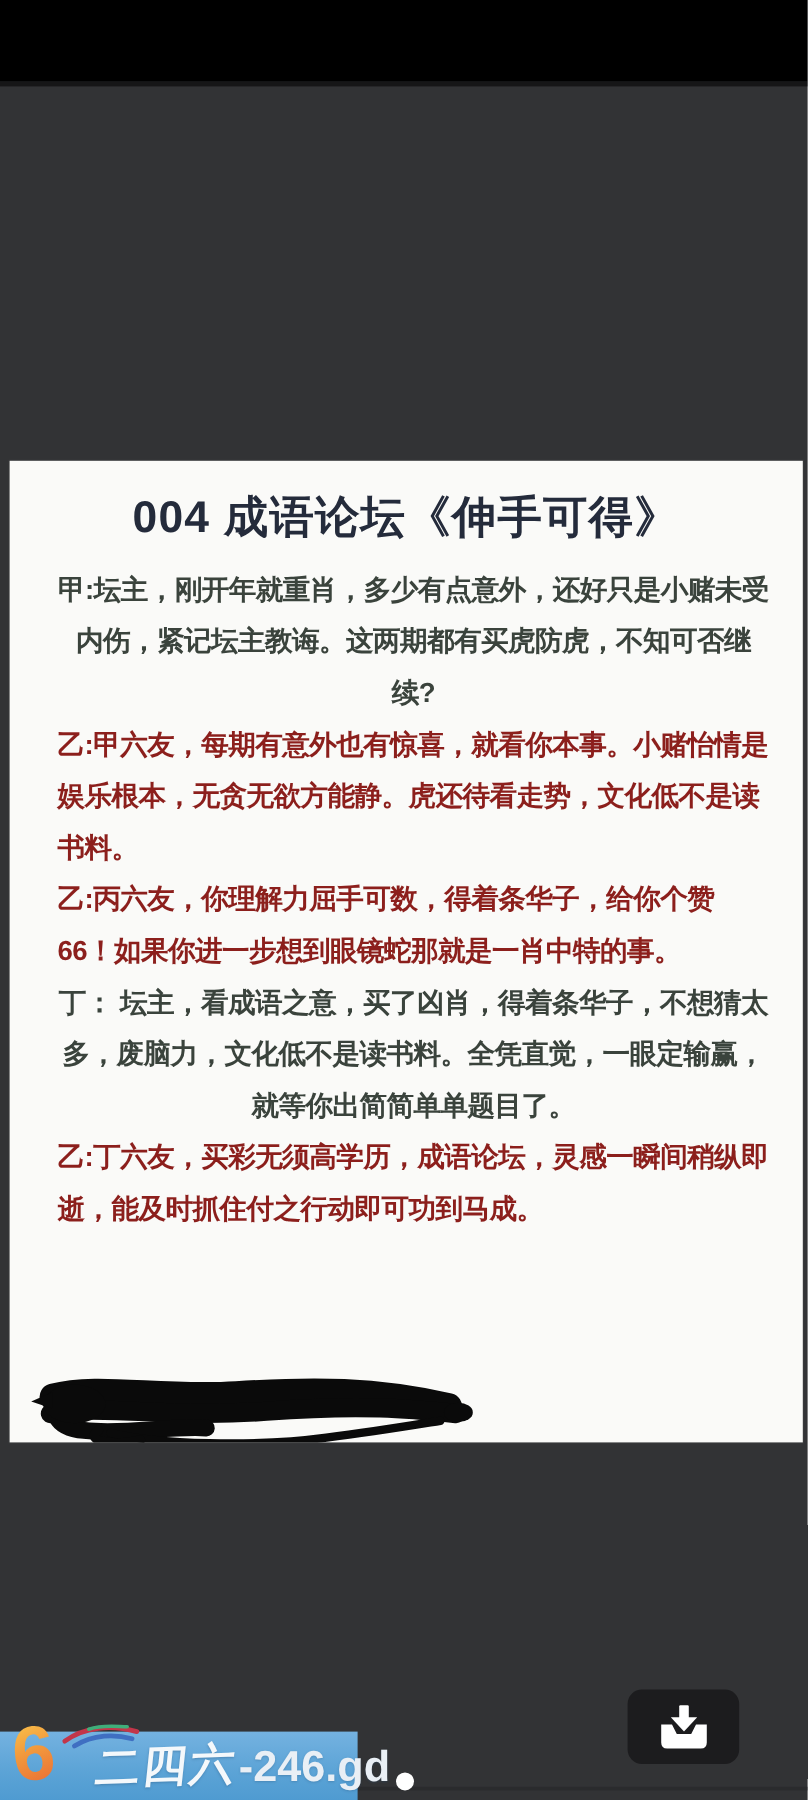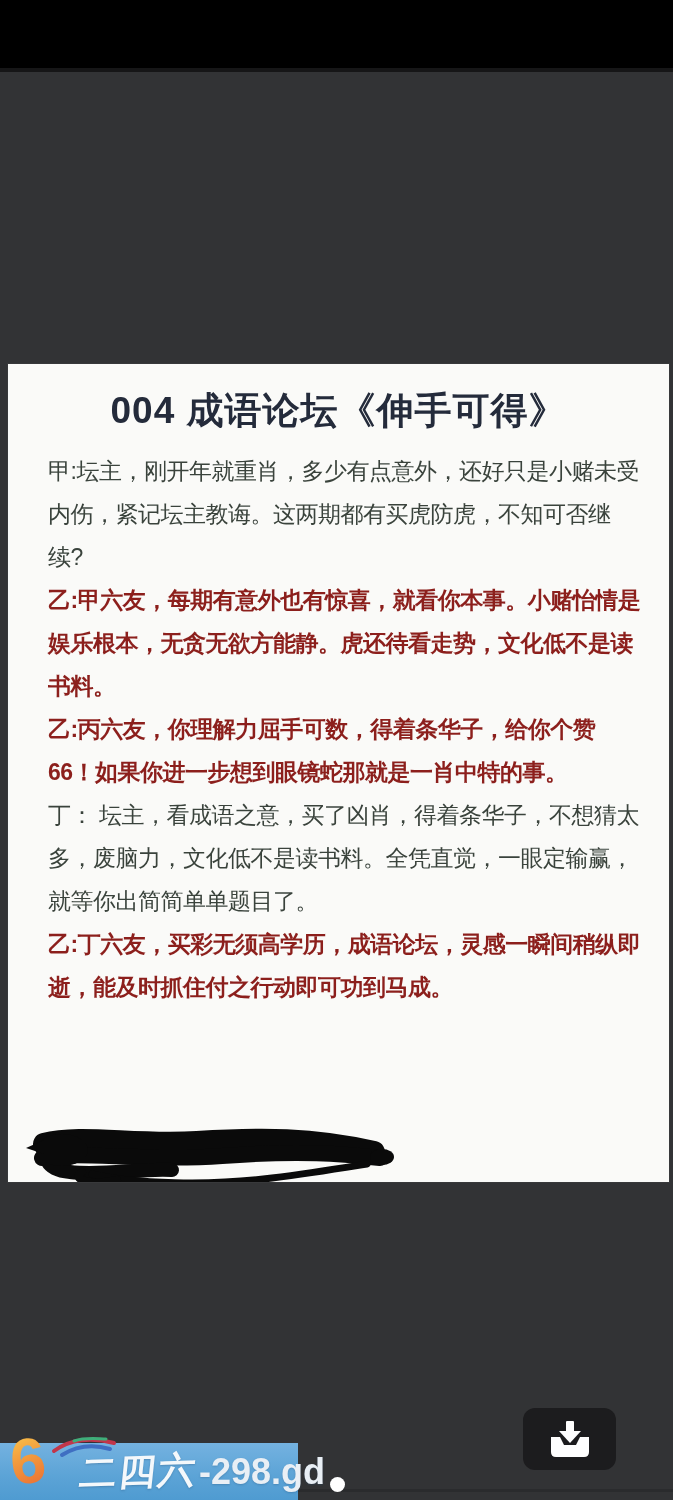--- a/index.html
+++ b/index.html
@@ -7,36 +7,36 @@
     width:673px;height:1500px;position:relative;overflow:hidden;
     background:#323335;
     font-family:"Liberation Sans","DejaVu Sans",sans-serif;
   }
   
   .top-bar{position:absolute;left:0;top:0;width:673px;height:68px;background:#000;}
   .top-bar-edge{position:absolute;left:0;top:68px;width:673px;height:4px;background:#161617;}
 
   
   .doc-page{
-    position:absolute;left:8px;top:364px;width:661px;height:818px;
+    position:absolute;left:8px;top:384px;width:661px;height:818px;
     background:#fafaf8;overflow:hidden;
     box-shadow:0 0 0 1px rgba(255,255,255,0.03);
   }
   .doc-title{
     margin:22px 0 0 0;text-align:center;
     font-size:37px;font-weight:700;letter-spacing:1px;
     color:#242b3b;
   }
   .doc-body{
     margin-top:14px;padding:0 28px 0 40px;
     font-size:23px;line-height:43px;letter-spacing:-0.5px;
     text-align:left;
   }
   .doc-body p{margin:0;padding:0;}
-  .tone-dark{color:#3a433c;font-weight:400;}
+  .tone-dark{color:#3a433c;font-weight:700;text-align:center;}
   .tone-red{color:#8c1f1c;font-weight:700;}
 
   .scribble{position:absolute;left:14px;top:764px;}
 
   
   .bottom-divider{position:absolute;left:0;top:1489px;width:673px;height:3px;background:#2a2b2d;}
   .download-btn{
     position:absolute;left:523px;top:1408px;width:93px;height:62px;
     background:#1c1c1e;border-radius:12px;border:none;
     display:flex;align-items:center;justify-content:center;cursor:pointer;
@@ -129,15 +129,15 @@
     <svg class="wm-brush" width="70" height="26" viewBox="0 0 70 26">
       <g fill="none" stroke-linecap="round" stroke-width="4">
         <path d="M6 18 C 22 6, 44 4, 66 10" stroke="#c2364a"></path>
         <path d="M14 22 C 30 12, 48 12, 62 16" stroke="#3f6fc2"></path>
         <path d="M26 8 C 38 4, 50 6, 58 6" stroke="#3fae7a" stroke-width="3"></path>
       </g>
     </svg>
   </div>
   <div class="wm-text">
     <span class="wm-site">二四六</span>
-    <span class="wm-domain">-298.gd</span>
+    <span class="wm-domain">-246.gd</span>
   </div>
 </div>
 
 </body></html>

